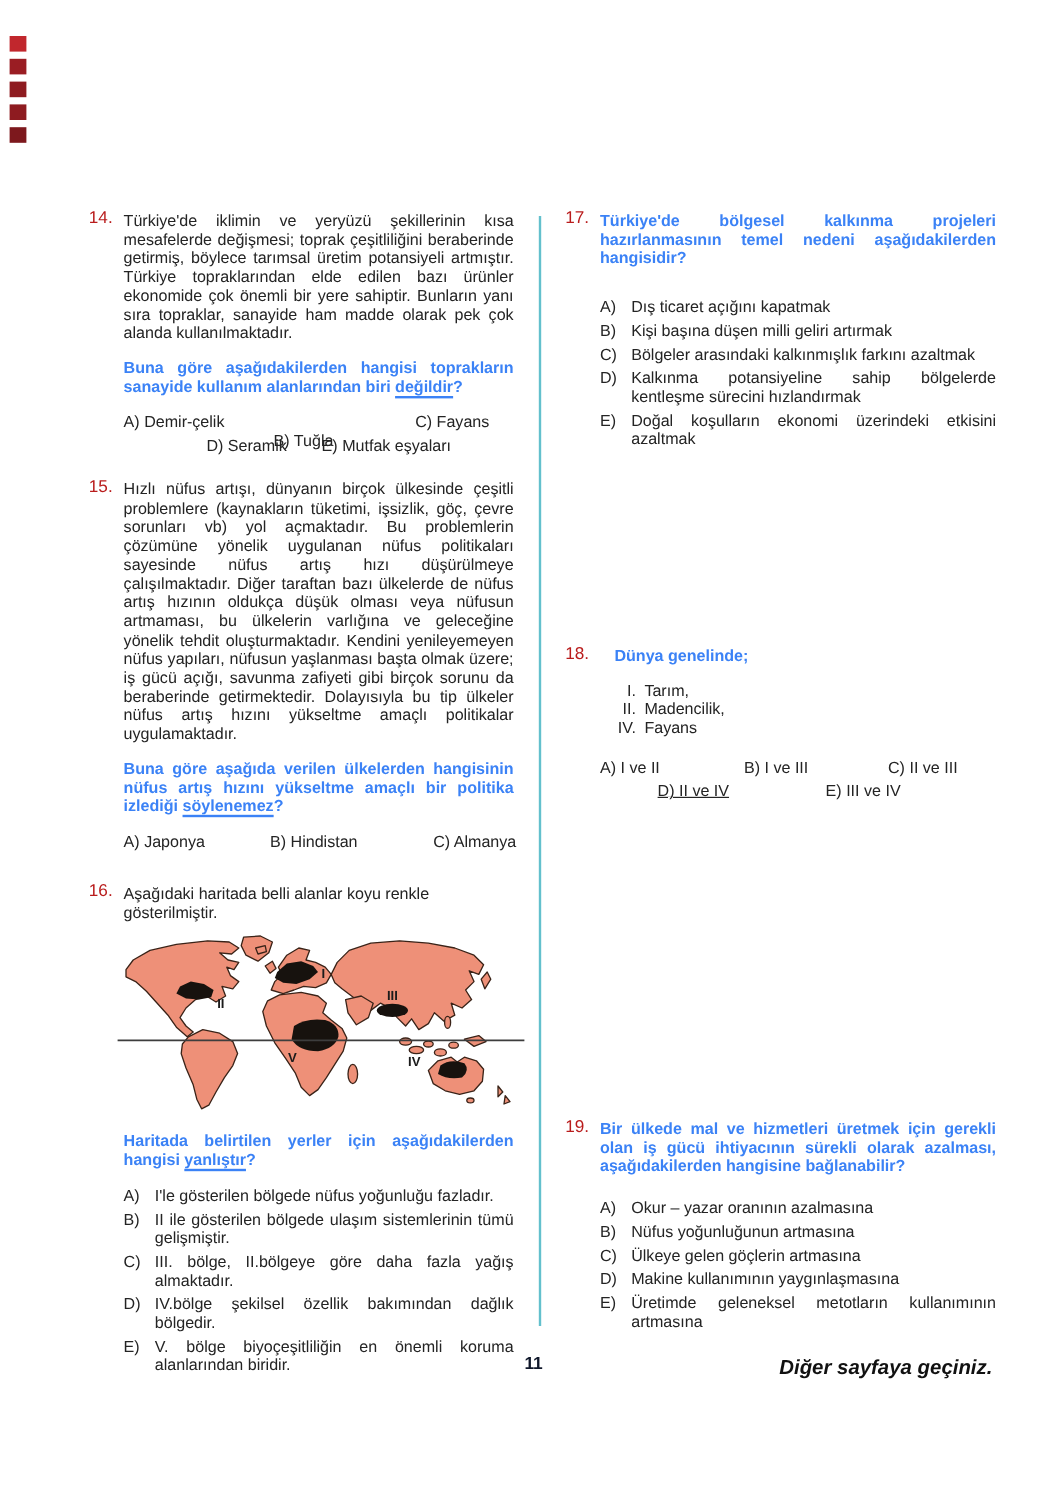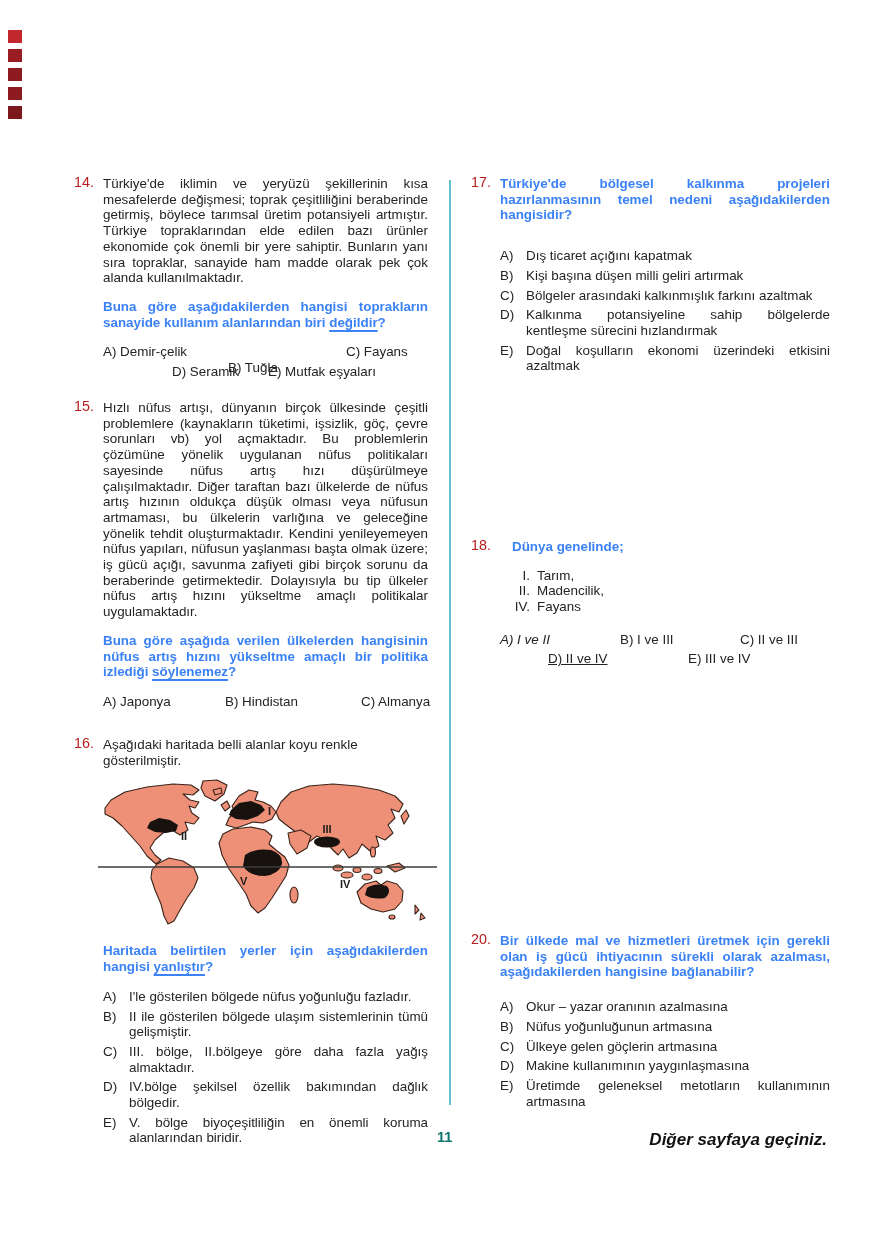--- a/index.html
+++ b/index.html
@@ -20,35 +20,35 @@
   .stem .u, .u{text-decoration:underline;text-underline-offset:3px;text-decoration-thickness:1.5px;}
   .intro{text-align:left;}
   
   .optrow{position:relative;height:19.5px;}
   .optrow span{position:absolute;top:0;white-space:nowrap;}
   .mt14{margin-top:14px;}
   .q14r1 span:nth-child(1){left:0;}   .q14r1 span:nth-child(2){left:125px;margin-top:16px;} .q14r1 span:nth-child(3){left:243px;}
   .q14r2 span:nth-child(1){left:69px;} .q14r2 span:nth-child(2){left:165px;}
   .q15r1 span:nth-child(1){left:0;}   .q15r1 span:nth-child(2){left:122px;} .q15r1 span:nth-child(3){left:258px;}
   .q15r2 span:nth-child(1){left:69px;} .q15r2 span:nth-child(2){left:202px;}
-  .q18r1 span:nth-child(1){left:0;font-style:italic;}   .q18r1 span:nth-child(2){left:120px;} .q18r1 span:nth-child(3){left:240px;}
+  .q18r1 span:nth-child(1){left:0;}   .q18r1 span:nth-child(2){left:120px;} .q18r1 span:nth-child(3){left:240px;}
   .q18r2 span:nth-child(1){left:48px;text-decoration:underline;} .q18r2 span:nth-child(2){left:188px;}
   
   .optlist{margin-top:14px;}
   .opt{display:flex;margin-bottom:4px;}
   .opt .letter{flex:0 0 26px;}
   .opt .obody{flex:1;text-align:justify;}
   
   .rlist{margin-top:13px;margin-bottom:13px;}
   .ritem{display:flex;}
   .ritem .rnum{flex:0 0 30px;text-align:right;padding-right:7px;}
   
   .mapwrap{margin:10px 0 4px -8px;width:345px;height:152px;}
   
-  .pagenum{position:absolute;left:437px;top:1129px;font-weight:bold;font-size:14.5px;color:#0f766e;}
+  .pagenum{position:absolute;left:437px;top:1129px;font-weight:bold;font-size:14.5px;color:#0f172a;}
   .footnote{position:absolute;right:53px;top:1130px;font-weight:bold;font-style:italic;font-size:17px;color:#111;}
 </style>
 </head>
 <body>
 
 <div class="page">
 
   <div class="marks" id="marks">
       <div style="background: rgb(193, 39, 45);"></div>
       <div style="background: rgb(154, 29, 35);"></div>
@@ -206,21 +206,21 @@
       <span>B) I ve III</span>
       <span>C) II ve III</span>
     </div>
     <div class="optrow q18r2">
       <span>D) II ve IV</span>
       <span>E) III ve IV</span>
     </div>
   </div>
 
   <div class="q" id="q19" style="left:500px;top:933px;width:330px;">
-    <div class="qnum">20.</div>
+    <div class="qnum">19.</div>
     <div class="stem" style="margin-top:0;">Bir ülkede mal ve hizmetleri üretmek için gerekli olan iş gücü ihtiyacının sürekli olarak azalması, aşağıdakilerden hangisine bağlanabilir?</div>
     <div class="optlist" style="margin-top:19px;">
       <div class="opt">
           <span class="letter">A)</span>
           <span class="obody">Okur – yazar oranının azalmasına</span>
         </div>
       <div class="opt">
           <span class="letter">B)</span>
           <span class="obody">Nüfus yoğunluğunun artmasına</span>
         </div>

